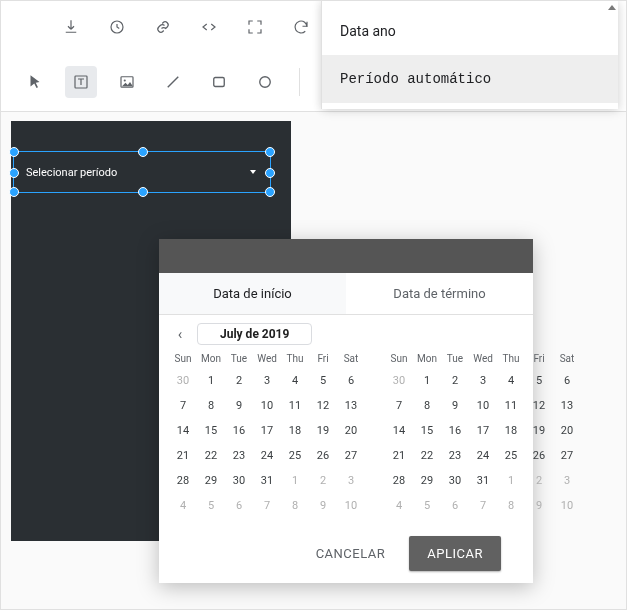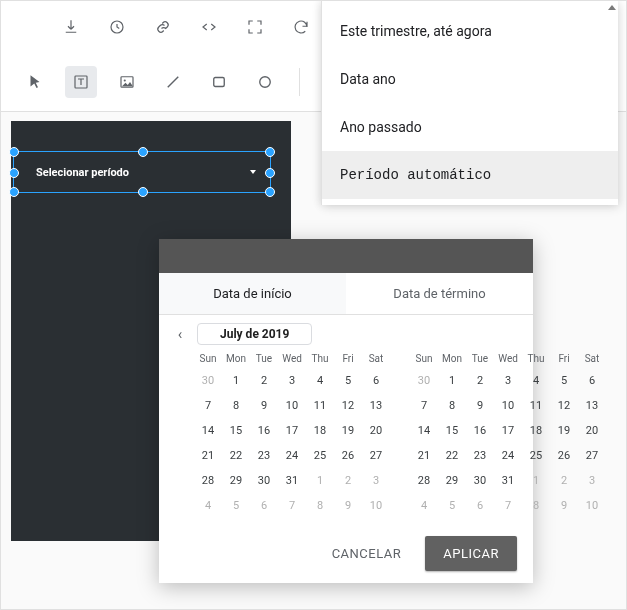--- a/index.html
+++ b/index.html
@@ -14,21 +14,21 @@
   .sub-toolbar{position:absolute;left:0;top:52px;right:0;height:58px;background:#fff;border-bottom:1px solid #e0e0e0;display:flex;align-items:center;padding-left:18px;gap:14px;}
   .sub-icon{width:32px;height:32px;display:flex;align-items:center;justify-content:center;color:#5f6368;cursor:pointer;border-radius:4px;}
   .sub-icon.selected{background:#e8eaed;}
   .sub-icon svg{width:18px;height:18px;}
   .vsep{width:1px;height:28px;background:#e0e0e0;margin:0 4px;}
   .layout-text{font-size:13px;color:#5f6368;cursor:pointer;padding:0 6px;}
 
   
   .canvas-area{position:absolute;left:10px;top:120px;width:280px;height:420px;background:#2a2f33;}
   .selected-widget{position:absolute;left:12px;top:150px;width:256px;height:40px;border:1px solid #2aa3ff;background:rgba(0,0,0,0);}
-  .selected-widget .label{position:absolute;left:22px;top:50%;transform:translateY(-50%);font-size:11px;color:#fff;font-weight:bold;}
+  .selected-widget .label{position:absolute;left:12px;top:50%;transform:translateY(-50%);font-size:11px;color:#fff;}
   .selected-widget .caret{position:absolute;right:14px;top:50%;transform:translateY(-50%);width:0;height:0;border-left:3px solid transparent;border-right:3px solid transparent;border-top:4px solid #fff;}
   .sel-handle{position:absolute;width:8px;height:8px;background:#2aa3ff;border:1px solid #fff;border-radius:50%;}
   .h-tl{left:-5px;top:-5px}.h-tm{left:50%;top:-5px;margin-left:-4px}.h-tr{right:-5px;top:-5px}
   .h-ml{left:-5px;top:50%;margin-top:-4px}.h-mr{right:-5px;top:50%;margin-top:-4px}
   .h-bl{left:-5px;bottom:-5px}.h-bm{left:50%;bottom:-5px;margin-left:-4px}.h-br{right:-5px;bottom:-5px}
 
   
   .dropdown{position:absolute;left:320px;top:0;width:296px;background:#fff;box-shadow:-2px 0 8px rgba(0,0,0,0.08), 2px 2px 10px rgba(0,0,0,0.12);
     border-left:1px solid #e0e0e0;max-height:350px;overflow:hidden;}
   .dropdown-inner{padding:6px 0;}
@@ -44,28 +44,28 @@
   .date-dialog{position:absolute;left:158px;top:238px;width:374px;background:#fff;box-shadow:0 4px 20px rgba(0,0,0,0.25);}
   .dd-header{height:34px;background:#555;}
   .dd-tabs{display:flex;height:42px;}
   .dd-tab{flex:1;display:flex;align-items:center;justify-content:center;font-size:13px;color:#5f6368;border-bottom:1px solid #e0e0e0;cursor:pointer;}
   .dd-tab.active{color:#202124;background:#f8f9fa;}
 
   .month-row{display:flex;align-items:center;justify-content:flex-start;padding:8px 10px 4px 10px;gap:6px;}
   .nav-chevron{width:22px;height:22px;display:flex;align-items:center;justify-content:center;cursor:pointer;color:#5f6368;font-size:15px;}
   .month-select{font-size:12px;font-weight:700;border:1px solid #dadce0;background:#fff;padding:3px 22px;border-radius:4px;cursor:pointer;}
 
-  .calendars{display:flex;padding:0 10px 6px 10px;gap:20px;margin-left:25px;}
+  .calendars{display:flex;padding:0 10px 6px 10px;gap:20px;}
   .calendar{font-size:11px;color:#3c4043;}
   .cal-head,.cal-row{display:grid;grid-template-columns:repeat(7,28px);}
   .cal-head div{font-size:10px;color:#5f6368;text-align:center;padding:4px 0;}
   .cal-row div{text-align:center;padding:6px 0;cursor:pointer;}
   .cal-row div.outside{color:#b0b0b0;}
 
-  .dialog-actions{display:flex;justify-content:flex-end;gap:14px;padding:12px 16px;align-items:center;}
+  .dialog-actions{display:flex;justify-content:flex-end;gap:14px;padding:12px 32px;align-items:center;}
   .btn-text{font-size:13px;letter-spacing:.5px;color:#5f6368;cursor:pointer;text-transform:uppercase;padding:8px 10px;}
   .btn-primary{font-size:13px;letter-spacing:.5px;color:#fff;background:#616161;cursor:pointer;text-transform:uppercase;padding:10px 18px;border-radius:2px;box-shadow:0 1px 2px rgba(0,0,0,0.3);}
 
 </style>
 </head>
 <body>
 
 <div id="stage">
 
   <div class="top-toolbar">
@@ -311,23 +311,21 @@
     </div>
 
     <div class="dialog-actions">
       <span class="btn-text">CANCELAR</span>
       <span class="btn-primary">APLICAR</span>
     </div>
   </div>
 
   <div class="dropdown">
     <div class="dropdown-inner" id="dd-list">
-        <div class="dd-item">Este trimestre, até agora</div>
         <div class="dd-item">Data ano</div>
-        <div class="dd-item">Ano passado</div>
         <div class="dd-item selected">Período automático</div>
       </div>
     <div class="dd-scroll">
       <span class="arrow up"></span>
       <span class="thumb"></span>
       <span class="arrow down"></span>
     </div>
   </div>
 
 </div>

